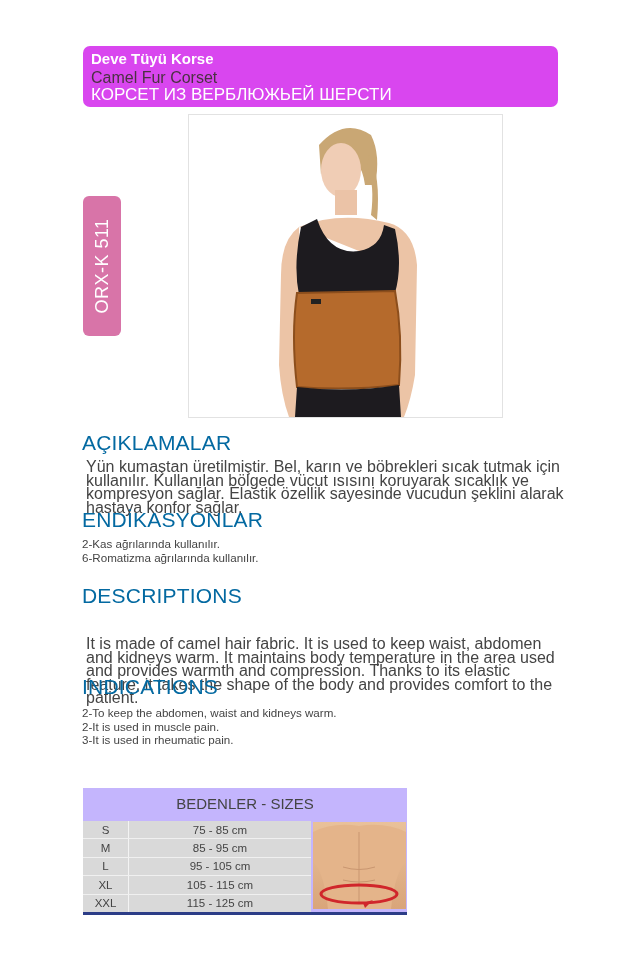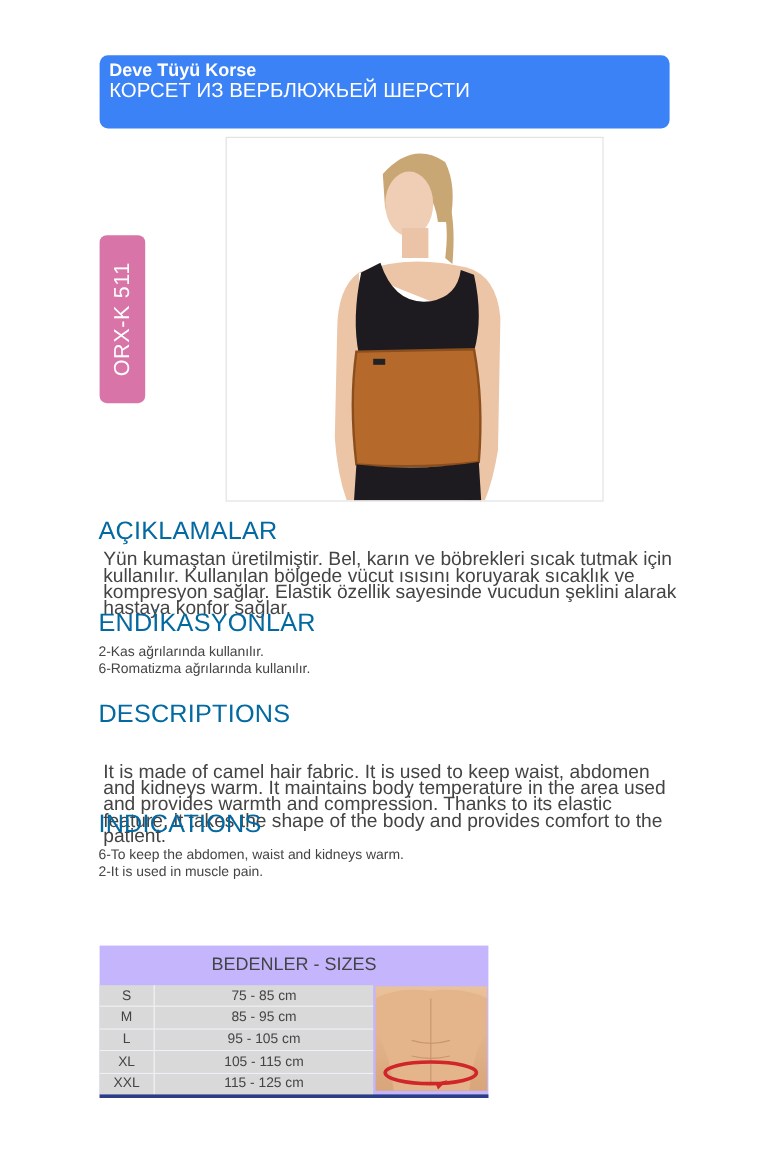--- a/index.html
+++ b/index.html
@@ -1,17 +1,17 @@
 <!DOCTYPE html>
 <html><head>
 <meta charset="utf-8">
 <style>
   html,body{margin:0;padding:0;background:#fff;}
   body{width:640px;height:960px;position:relative;overflow:hidden;font-family:"Liberation Sans",sans-serif;color:#3a3a3a;}
-  .header{position:absolute;left:83px;top:46px;width:475px;height:61px;background:#3b82f6;border-radius:7px;box-sizing:border-box;padding:4px 8px;}
+  .header{position:absolute;left:83px;top:46px;width:475px;height:61px;background:#d946ef;border-radius:7px;box-sizing:border-box;padding:4px 8px;}
   .header .tr{color:#fff;font-weight:bold;font-size:15px;line-height:18px;}
   .header .en{color:#4b3142;font-size:16px;line-height:19px;}
   .header .ru{color:#fff;font-size:17px;line-height:16px;}
   .code-tab{position:absolute;left:83px;top:196px;width:38px;height:140px;background:#d874a8;border-radius:6px;}
   .code-tab span{position:absolute;left:50%;top:50%;transform:translate(-50%,-50%) rotate(-90deg);color:#fff;font-size:18px;white-space:nowrap;letter-spacing:0.5px;}
   .photo{position:absolute;left:188px;top:114px;width:313px;height:302px;border:1px solid #e2e2e2;background:#fff;overflow:hidden;}
   .sec-title{position:absolute;left:82px;font-size:21px;color:#0369a1;letter-spacing:0.2px;}
   .para{position:absolute;left:86px;width:480px;font-size:16px;line-height:13.6px;color:#444;}
   .list{position:absolute;left:82px;font-size:11.6px;line-height:13.6px;color:#444;}
   .list div{white-space:nowrap;}
@@ -22,20 +22,21 @@
   .sizes td.s{width:45px;border-right:1px solid #f3f3f3;}
   .sizes td.r{width:182px;}
   .sizes .torso{position:absolute;left:230px;top:34px;width:93px;height:87px;background:linear-gradient(180deg,#e9c19a,#d9a57a);overflow:hidden;}
   .sizes .bar{position:absolute;left:0;bottom:0;width:324px;height:3px;background:#2c3d87;}
 </style>
 </head>
 <body>
 
 <div class="header">
   <div class="tr">Deve Tüyü Korse</div>
+  <div class="en">Camel Fur Corset</div>
   <div class="ru">КОРСЕТ ИЗ ВЕРБЛЮЖЬЕЙ ШЕРСТИ</div>
 </div>
 
 <div class="code-tab">
   <span>ORX-K 511</span>
 </div>
 
 <div class="photo">
   <svg width="313" height="302" viewBox="0 0 313 302">
     <rect width="313" height="302" fill="#fff"></rect>
@@ -66,22 +67,23 @@
 <div class="list" style="top:537px;">
   <div>2-Kas ağrılarında kullanılır.</div>
   <div>6-Romatizma ağrılarında kullanılır.</div>
 </div>
 
 <div class="sec-title" style="top:584px;">DESCRIPTIONS</div>
 <div class="para" style="top:613px;width:470px;margin-top:24px;">It is made of camel hair fabric. It is used to keep waist, abdomen and kidneys warm. It maintains body temperature in the area used and provides warmth and compression. Thanks to its elastic feature, it takes the shape of the body and provides comfort to the patient.</div>
 
 <div class="sec-title" style="top:675px;">INDICATIONS</div>
 <div class="list" style="top:706px;">
-  <div>6-To keep the abdomen, waist and kidneys warm.</div>
+  <div>2-To keep the abdomen, waist and kidneys warm.</div>
   <div>2-It is used in muscle pain.</div>
+  <div>3-It is used in rheumatic pain.</div>
 </div>
 
 <div class="sizes">
   <div class="head">BEDENLER - SIZES</div>
   <table>
     <tbody>
         <tr>
           <td class="s">S</td>
           <td class="r">75 - 85 cm</td>
         </tr>

